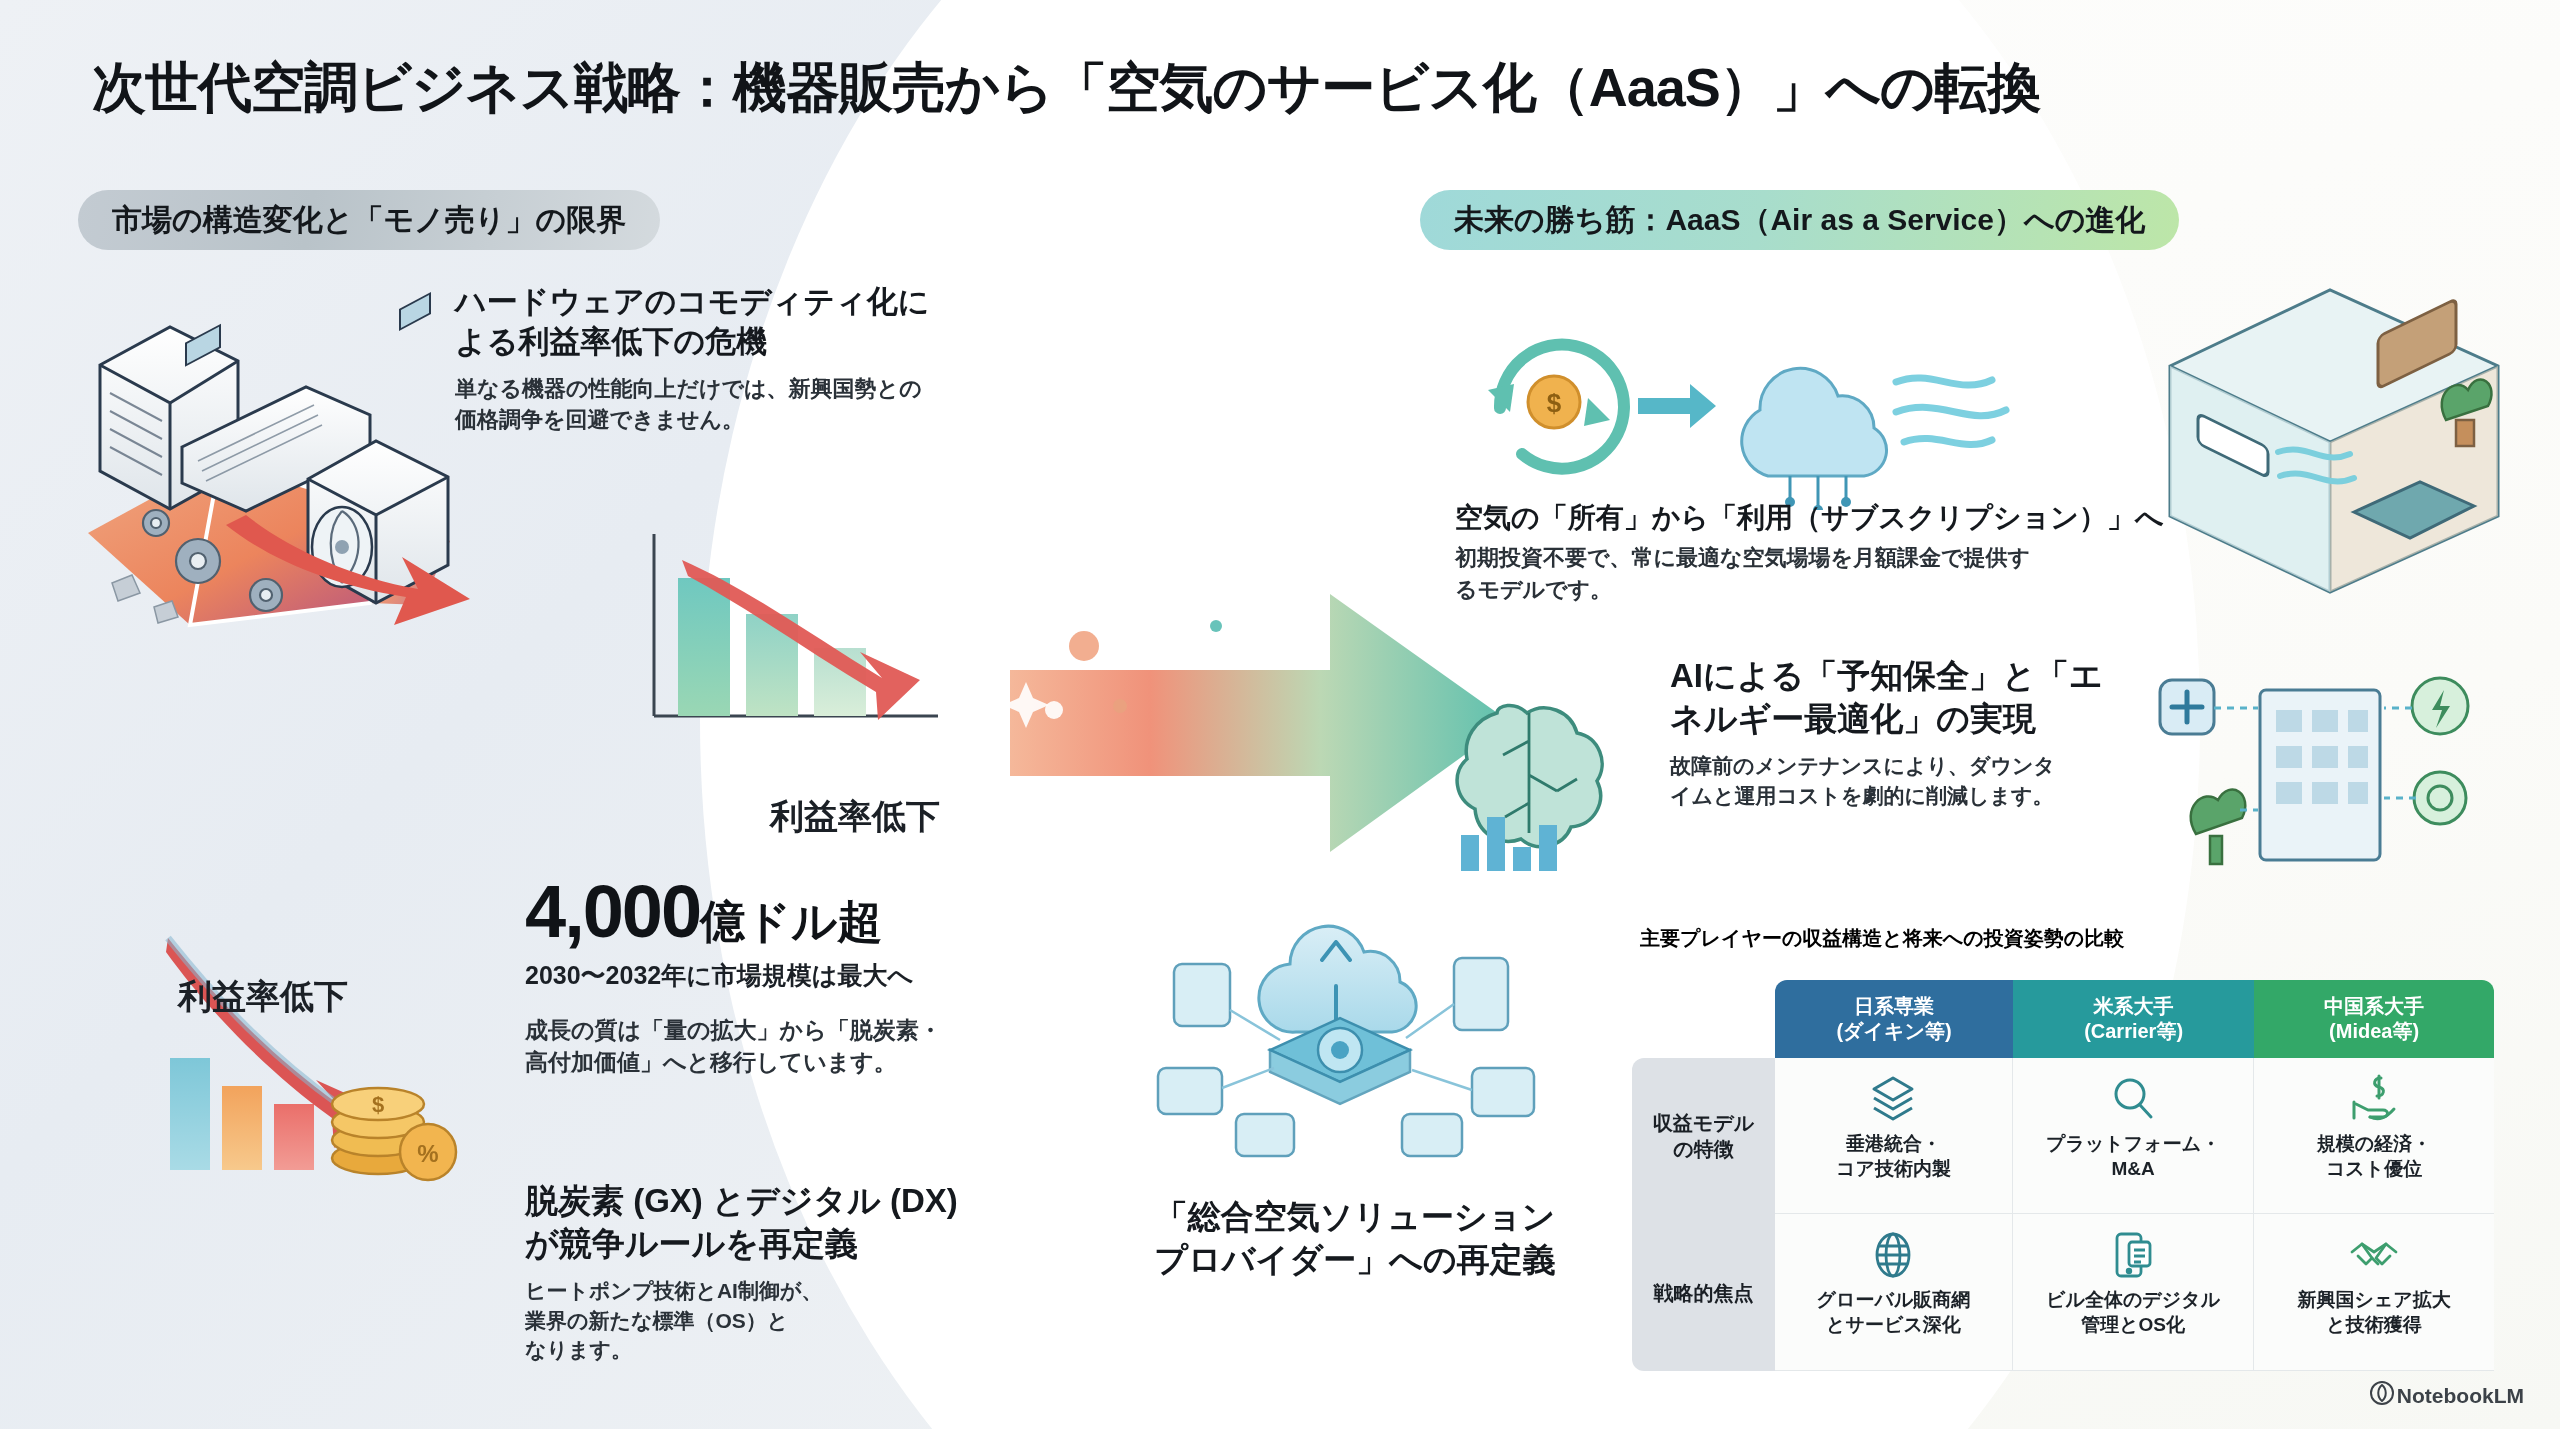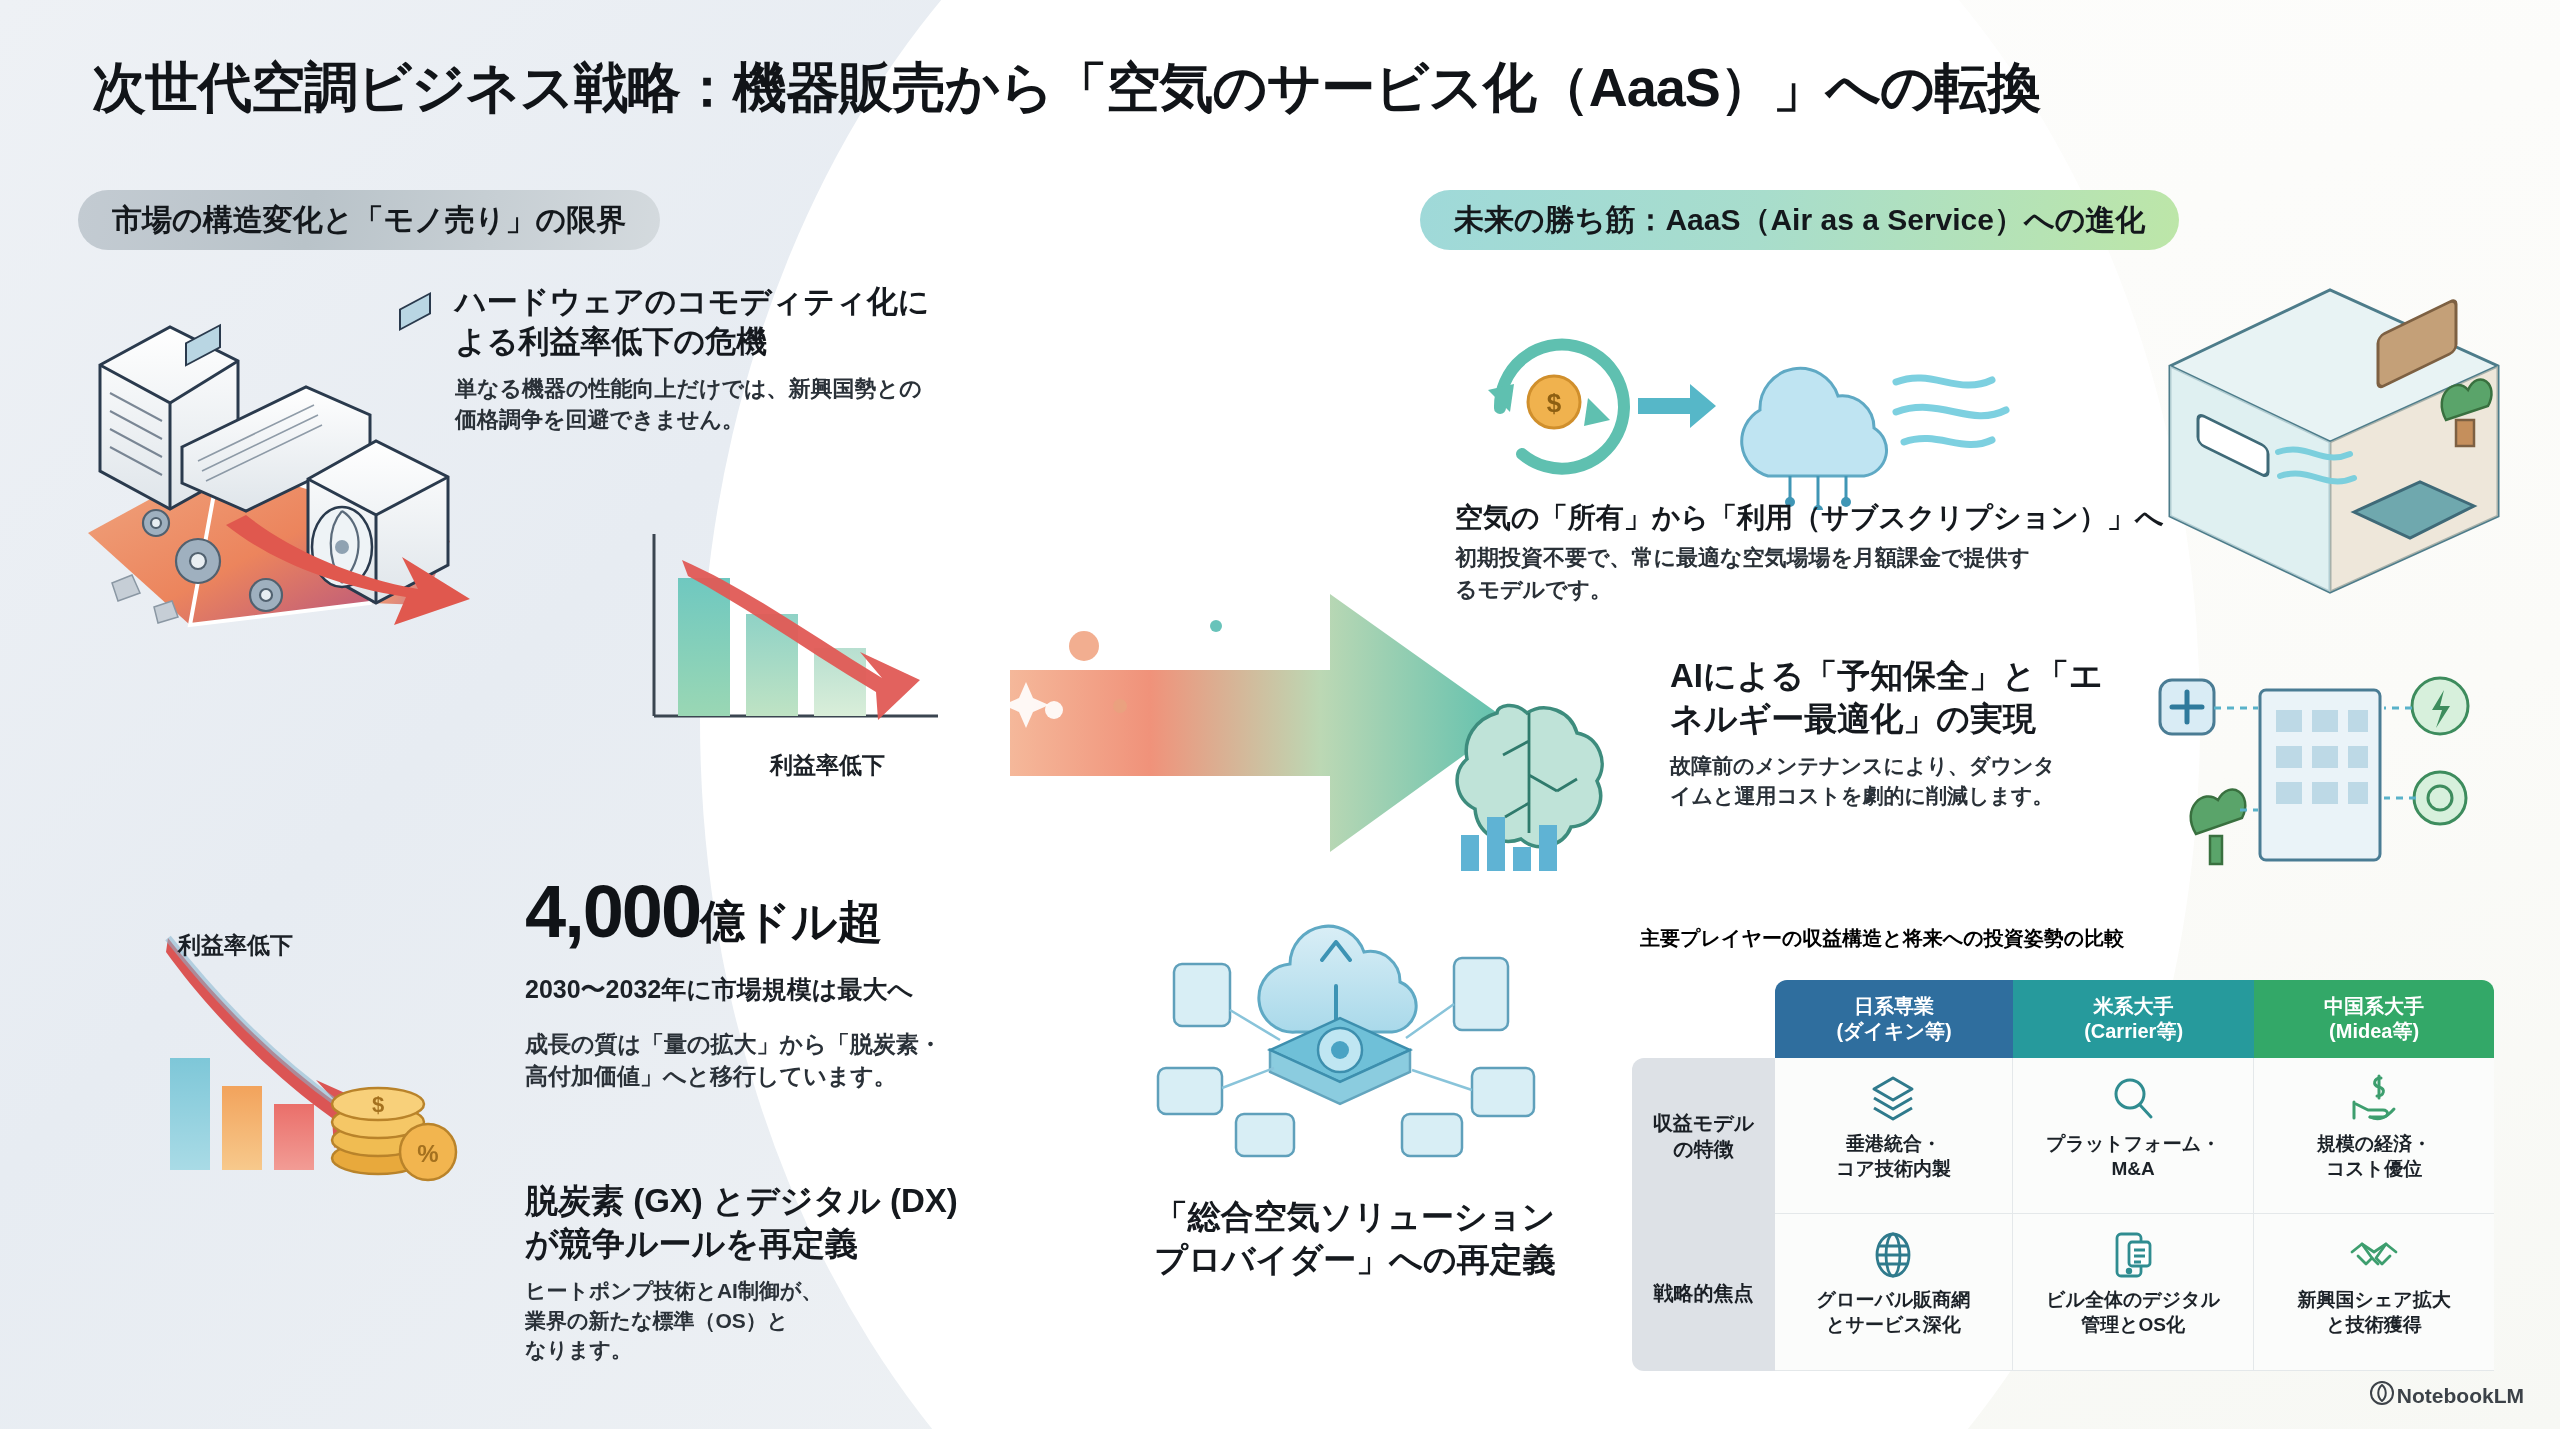--- a/index.html
+++ b/index.html
@@ -66,21 +66,21 @@
   .h-title.big { font-size: 33px; }
 
   
   .stat { position: absolute; left: 525px; top: 875px; }
   .stat-num {
     font-size: 74px; font-weight: 800; color: #101317; line-height: 1;
     letter-spacing: -2px;
   }
   .stat-num .unit { font-size: 45px; font-weight: 800; letter-spacing: 0; }
   .stat-sub {
-    font-size: 25px; font-weight: 700; color: #1b2026; margin-top: 24px;
+    font-size: 25px; font-weight: 700; color: #1b2026; margin-top: 10px;
   }
   .stat-body {
     font-size: 23px; font-weight: 600; color: #2a3138; margin-top: 22px;
     line-height: 1.4;
   }
 
   
   .arrow-wrap { position: absolute; left: 1000px; top: 560px; width: 520px; height: 330px; }
 
   
@@ -124,22 +124,23 @@
   
   .footer {
     position: absolute; right: 36px; bottom: 18px;
     display: flex; align-items: center; gap: 2px;
     font-size: 21px; font-weight: 600; color: #3c4248;
   }
 
   
   .illus { position: absolute; }
   .lbl-small {
-    position: absolute; font-size: 23px; font-weight: 700; color: #1b2026;
+    position: absolute; font-size: 34px; font-weight: 700; color: #1b2026;
     white-space: nowrap;
+    margin-top: 44px;
   }
 </style>
 </head>
 <body>
 
 <div class="bg-right"></div>
 <div class="bg-left"></div>
 <div class="bg-left-curve"></div>
 
 <div class="title">次世代空調ビジネス戦略：機器販売から「空気のサービス化（AaaS）」への転換</div>

